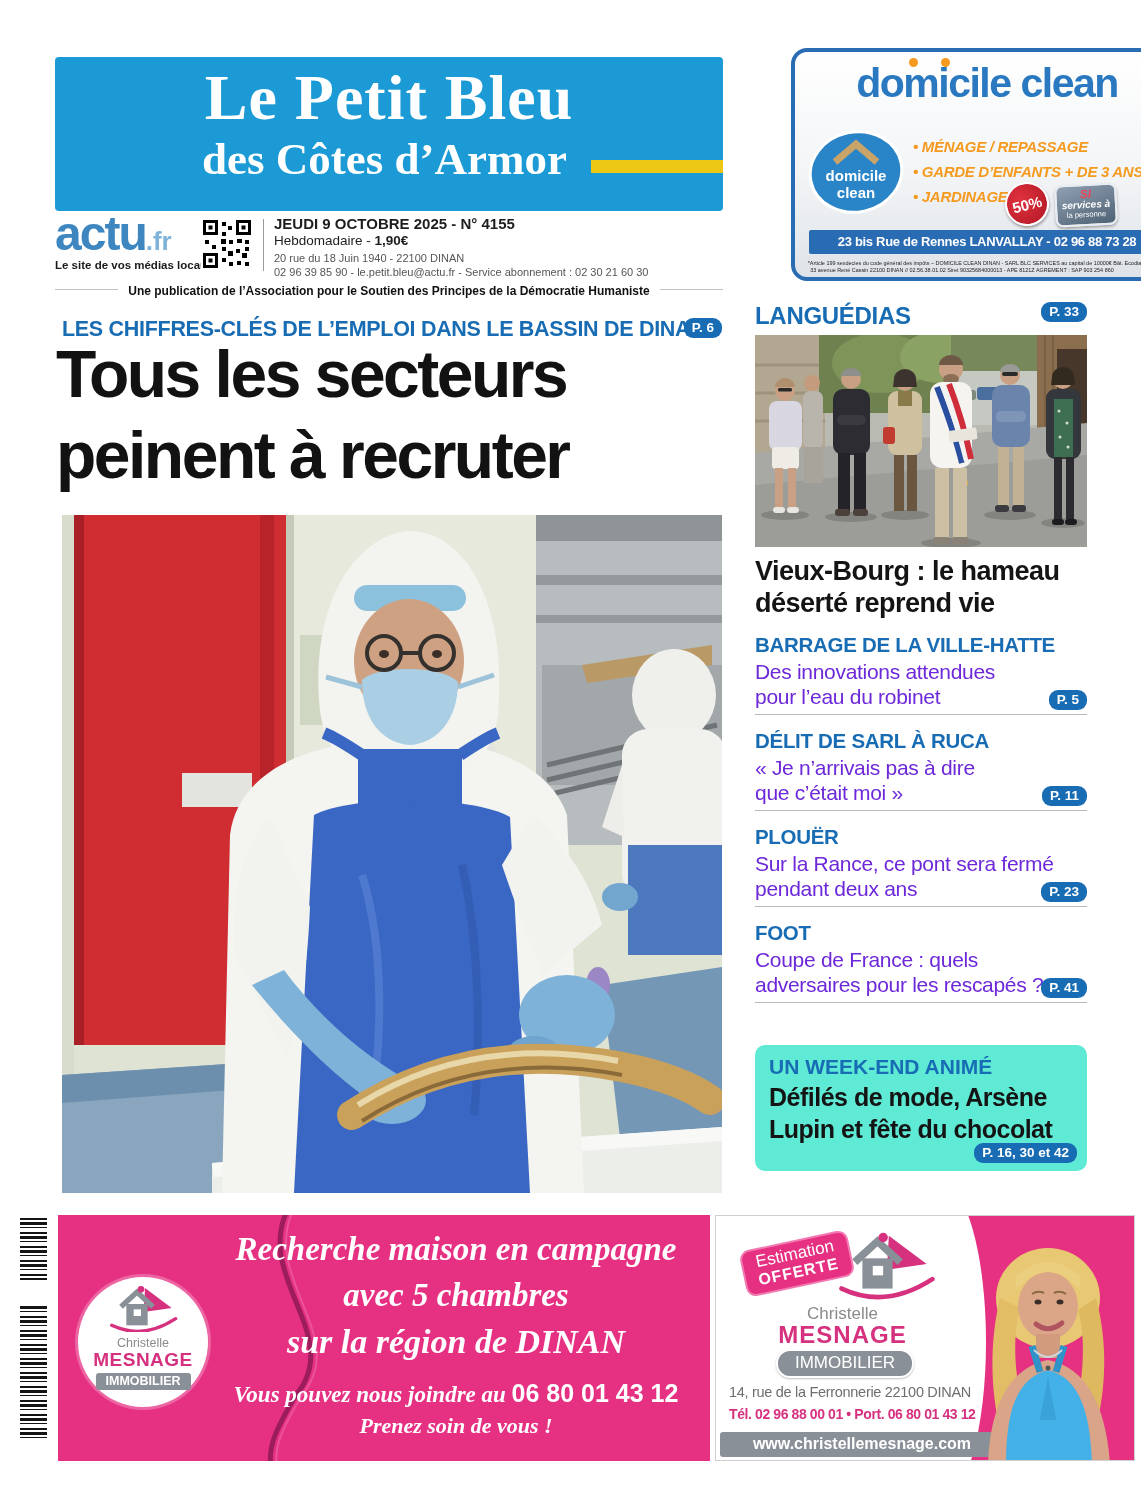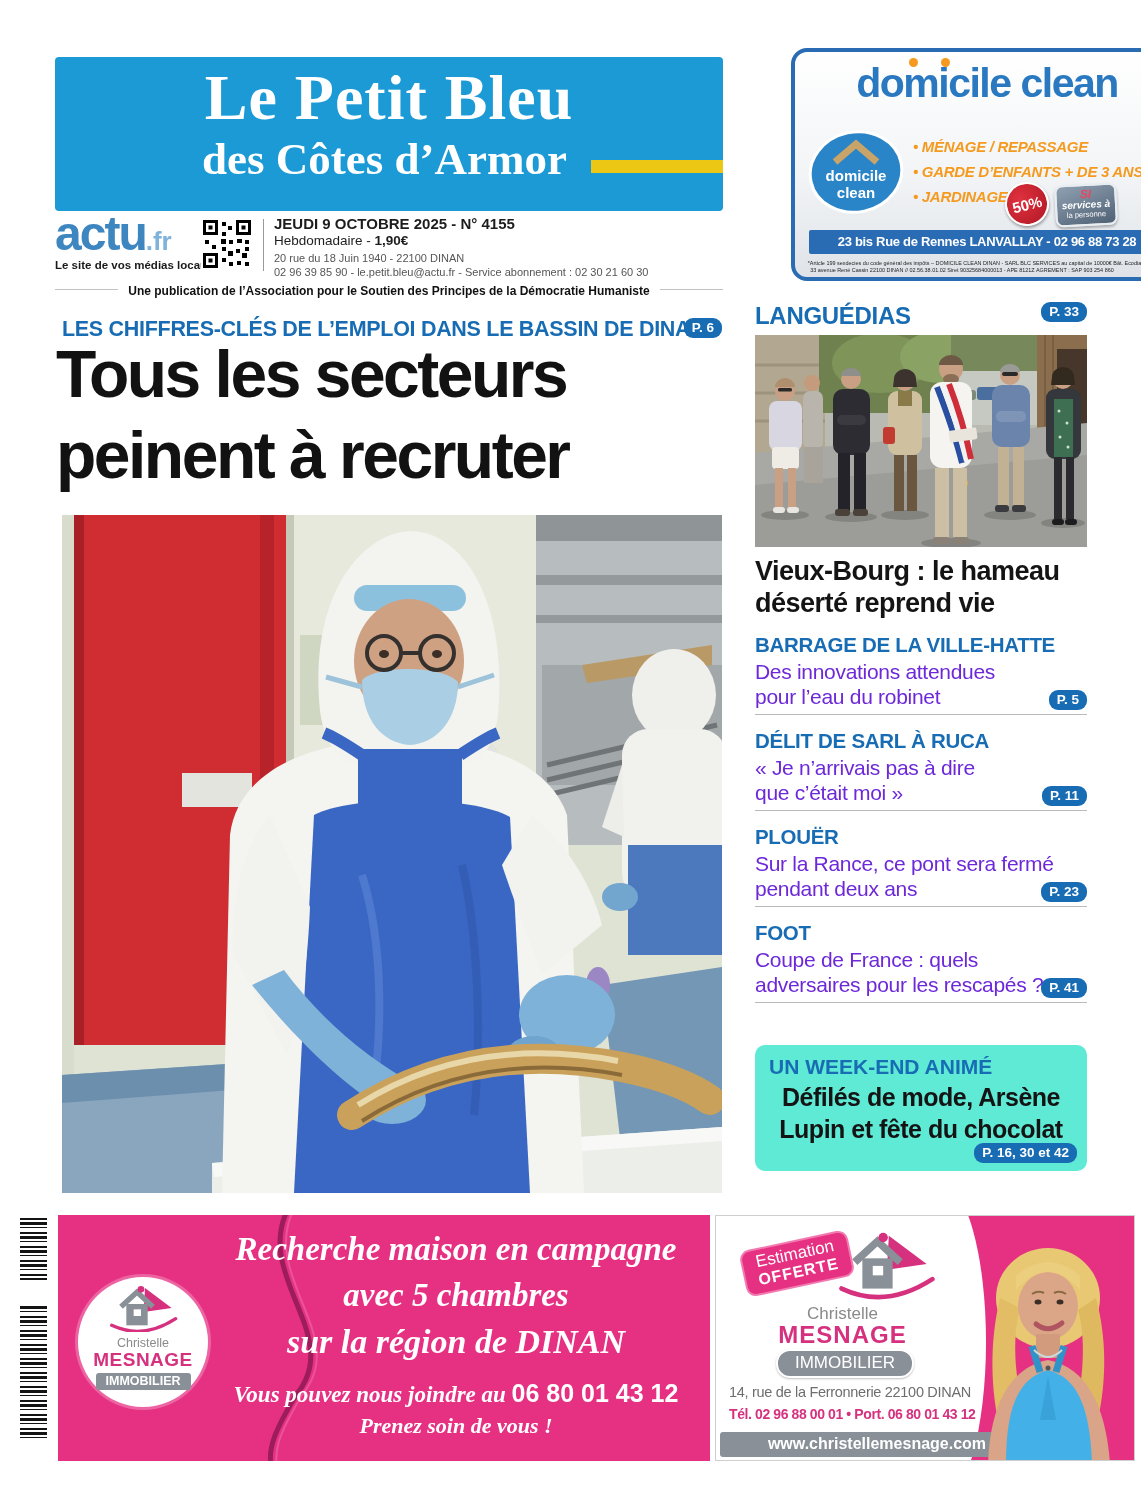--- a/index.html
+++ b/index.html
@@ -51,21 +51,21 @@
   .side-photo{margin-top:5px;width:332px;height:212px;overflow:hidden;}
   .side-title{font-size:27px;font-weight:700;line-height:32px;color:#141414;margin-top:8px;letter-spacing:-0.5px;}
   .side-item{position:relative;margin-top:14px;padding-bottom:5px;border-bottom:1px solid #b9b9b9;}
   .side-item .sec{font-size:20.5px;line-height:23px;display:block;letter-spacing:-0.3px;}
   .item-text{font-size:21px;line-height:25px;color:#6d28d9;margin-top:3px;letter-spacing:-0.3px;}
   .item-badge{position:absolute;right:0;bottom:4px;}
   .side-item:first-of-type{margin-top:16px;}
 
   .weekend-box{background:#5eead4;border-radius:10px;padding:10px 14px 26px;position:relative;margin-top:42px;}
   .weekend-box .sec{font-size:21px;}
-  .weekend-title{font-size:25px;font-weight:700;line-height:32px;color:#141414;margin-top:2px;letter-spacing:-0.5px;text-align:center;}
+  .weekend-title{font-size:25px;font-weight:700;line-height:32px;color:#141414;margin-top:2px;letter-spacing:-0.5px;}
   .wk-badge{position:absolute;right:10px;bottom:8px;}
 
   
   .ad-domicile{position:absolute;left:753px;top:48px;width:392px;height:233px;border:4px solid #2a6cb4;
                border-radius:16px;box-sizing:border-box;
                background:linear-gradient(180deg,#ffffff 0%,#f2f4f6 55%,#dfe3e8 100%);margin-left:38px;}
   .dc-brand{position:absolute;left:0;right:0;top:8px;text-align:center;font-size:41px;font-weight:700;
             color:#2a79c0;letter-spacing:-1.5px;}
   .dc-dot{position:absolute;width:9px;height:9px;border-radius:50%;background:#f59a1e;top:6px;}
   .dc-logo{position:absolute;left:12px;top:76px;width:98px;height:88px;}
@@ -122,21 +122,21 @@
   .ar-logo{position:absolute;left:118px;top:10px;width:104px;height:76px;}
   .ar-name{position:absolute;left:14px;top:88px;width:225px;text-align:center;color:#8a8a8a;font-size:17px;}
   .ar-surname{position:absolute;left:14px;top:105px;width:225px;text-align:center;color:#d6317f;
               font-weight:700;font-size:24px;letter-spacing:1px;}
   .ar-pill{position:absolute;left:60px;top:133px;width:134px;text-align:center;background:#8a9097;color:#fff;
            font-size:17px;padding:2px 0 3px;border-radius:14px;border:2px solid #fff;
            box-shadow:0 1px 2px rgba(0,0,0,.25);z-index:2;}
   .ar-addr{position:absolute;left:13px;top:168px;color:#6e6e6e;font-size:14.5px;letter-spacing:-0.3px;}
   .ar-phones{position:absolute;left:13px;top:190px;color:#d6317f;font-weight:700;font-size:14px;letter-spacing:-0.4px;}
   .ar-web{position:absolute;left:4px;top:216px;width:284px;background:#8a9097;color:#fff;font-weight:700;
-          font-size:16px;text-align:center;padding:3px 15px 4px;border-radius:3px;z-index:2;}
+          font-size:16px;text-align:center;padding:3px 0 4px;border-radius:3px;z-index:2;}
 </style>
 </head>
 <body>
 
 <div class="page">
 
   <header class="masthead">
     <div class="mast-title1">Le Petit Bleu</div>
     <div class="mast-row2">
       <div class="mast-title2">des Côtes d’Armor</div>

